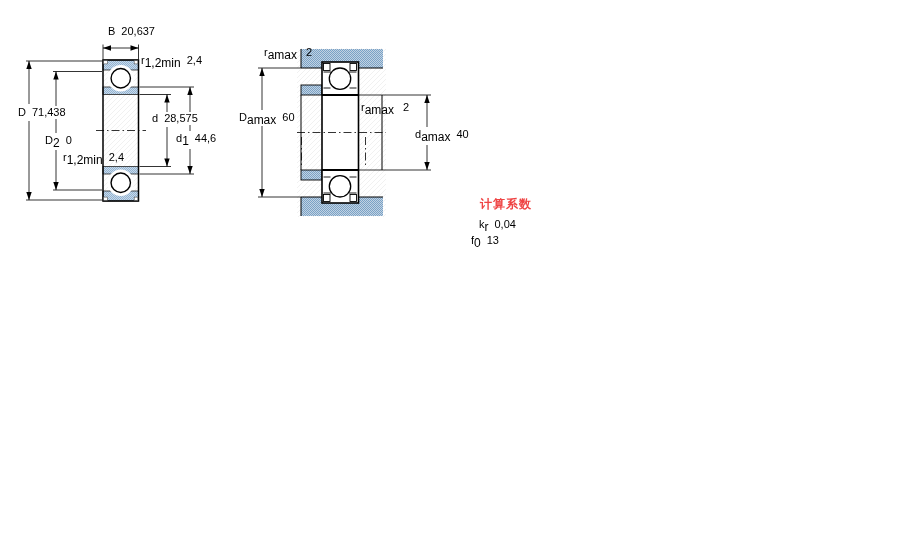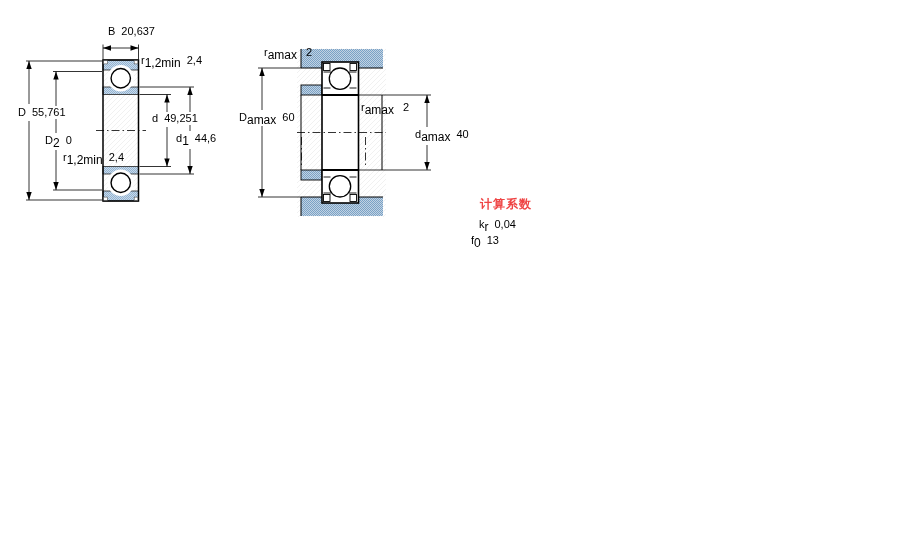--- a/index.html
+++ b/index.html
@@ -187,33 +187,33 @@
 
   <div class="dim" style="left:108px;top:25px">
     <span class="sym">B</span><sub></sub><span class="val">20,637</span>
   </div>
 
   <div class="dim" style="left:141px;top:54px">
     <span class="sym">r</span><sub>1,2min</sub><span class="val">2,4</span>
   </div>
 
   <div class="dim bg" style="left:16px;top:106px">
-    <span class="sym">D</span><sub></sub><span class="val">55,761</span>
+    <span class="sym">D</span><sub></sub><span class="val">71,438</span>
   </div>
 
   <div class="dim bg" style="left:43px;top:134px">
     <span class="sym">D</span><sub>2</sub><span class="val">0</span>
   </div>
 
   <div class="dim" style="left:63px;top:151px">
     <span class="sym">r</span><sub>1,2min</sub><span class="val">2,4</span>
   </div>
 
   <div class="dim bg" style="left:150px;top:112px">
-    <span class="sym">d</span><sub></sub><span class="val">49,251</span>
+    <span class="sym">d</span><sub></sub><span class="val">28,575</span>
   </div>
 
   <div class="dim bg" style="left:174px;top:132px">
     <span class="sym">d</span><sub>1</sub><span class="val">44,6</span>
   </div>
 
   <div class="dim wgap" style="left:264px;top:46px">
     <span class="sym">r</span><sub>amax</sub><span class="val">2</span>
   </div>
 

